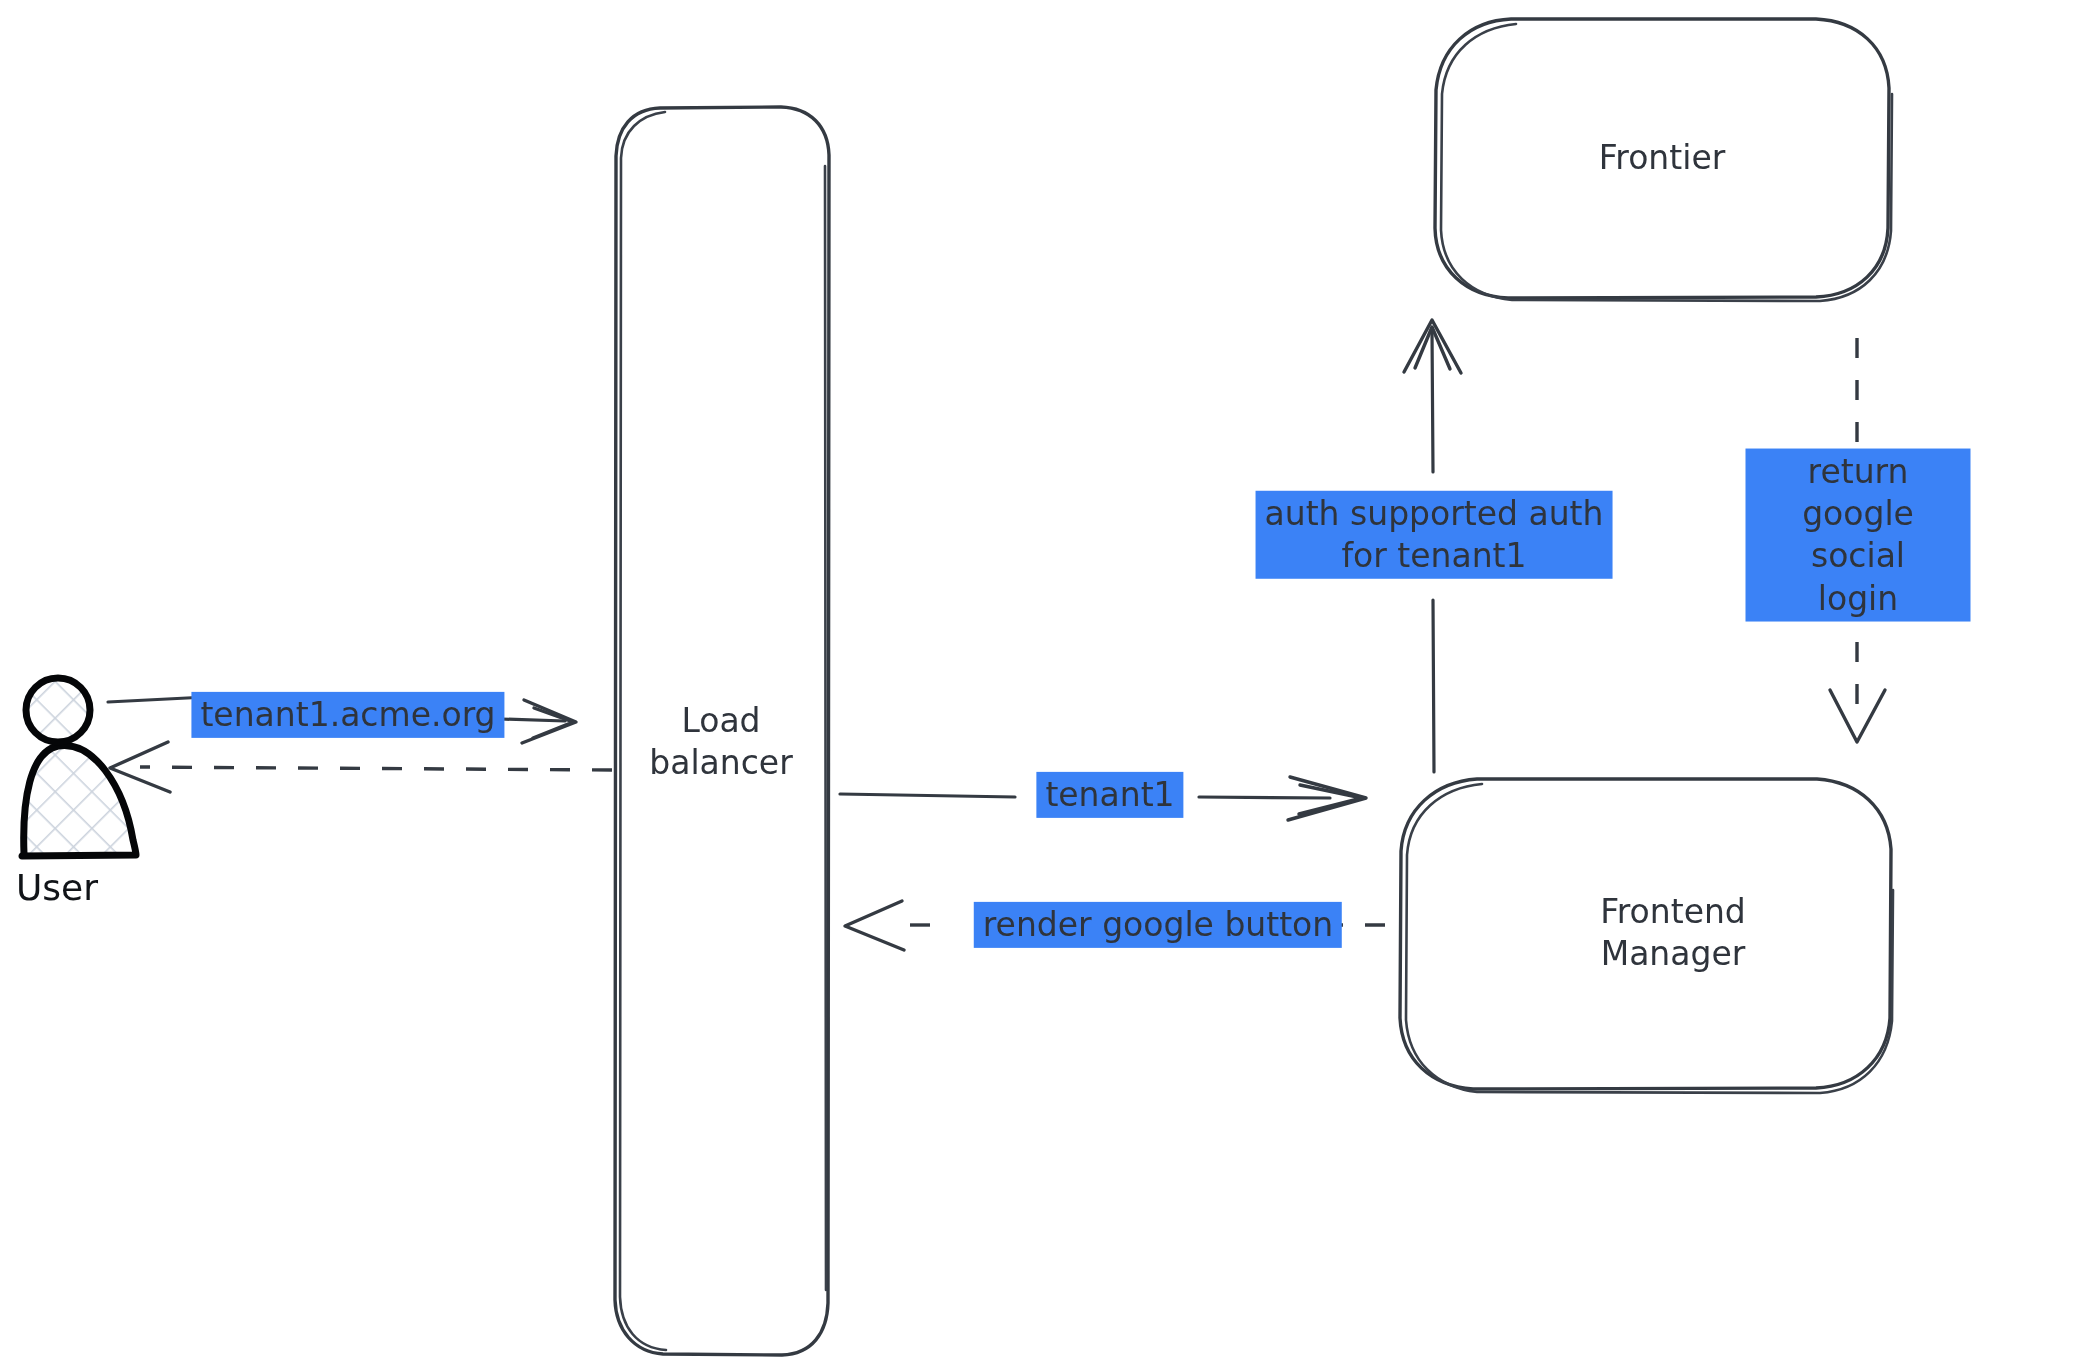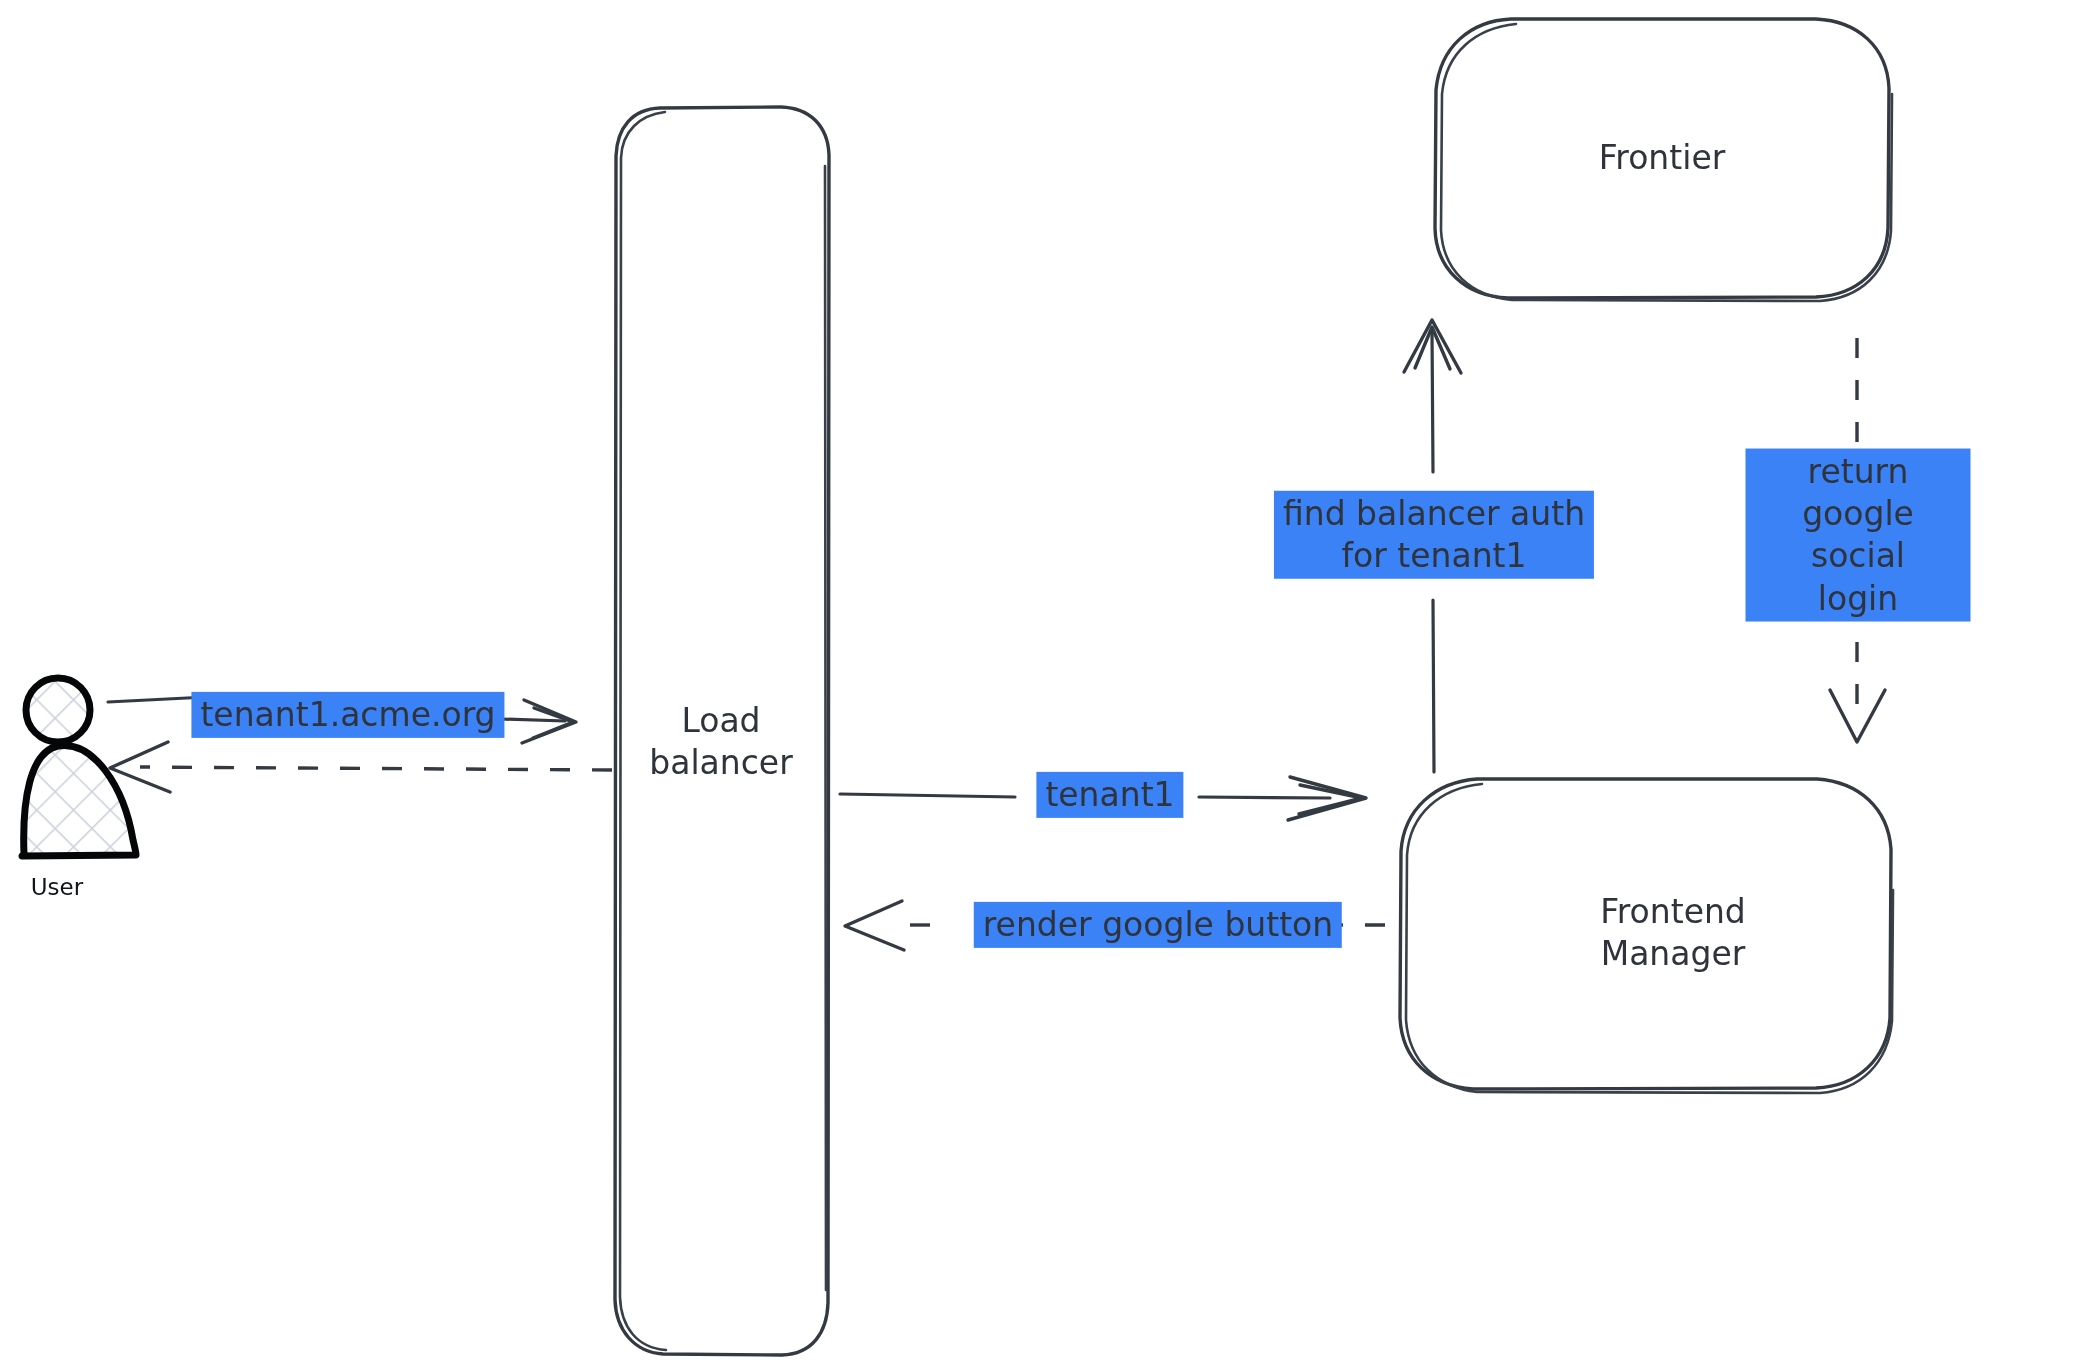--- a/index.html
+++ b/index.html
@@ -80,21 +80,21 @@
     text-align: center;
     white-space: pre-line;
     transform: translate(-50%, -50%);
     user-select: none;
   }
   .text-overlay.white-bg {
     background: #3b82f6;
     padding: 2px 9px;
   }
   .text-overlay.actor {
-    font-size: 23px;
+    font-size: 36px;
     color: #111418;
   }
 </style>
 </head>
 <body>
 
 <div id="canvas">
 
   <svg class="diagram" viewBox="0 0 2083 1372" xmlns="http://www.w3.org/2000/svg">
 
@@ -227,19 +227,19 @@
 Manager</div>
 
   <div class="text-overlay actor" style="left:57px; top:888px;">User</div>
 
   <div class="text-overlay white-bg" style="left:348px; top:715px;text-align:center;">tenant1.acme.org</div>
 
   <div class="text-overlay white-bg" style="left:1110px; top:795px;">tenant1</div>
 
   <div class="text-overlay white-bg" style="left:1158px; top:925px;">render google button</div>
 
-  <div class="text-overlay white-bg" style="left:1434px; top:535px;">find balancer auth
+  <div class="text-overlay white-bg" style="left:1434px; top:535px;">auth supported auth
 for tenant1</div>
 
   <div class="text-overlay white-bg" style="left:1858px; top:535px;">return google social
 login</div>
 
 </div>
 
 </body></html>

